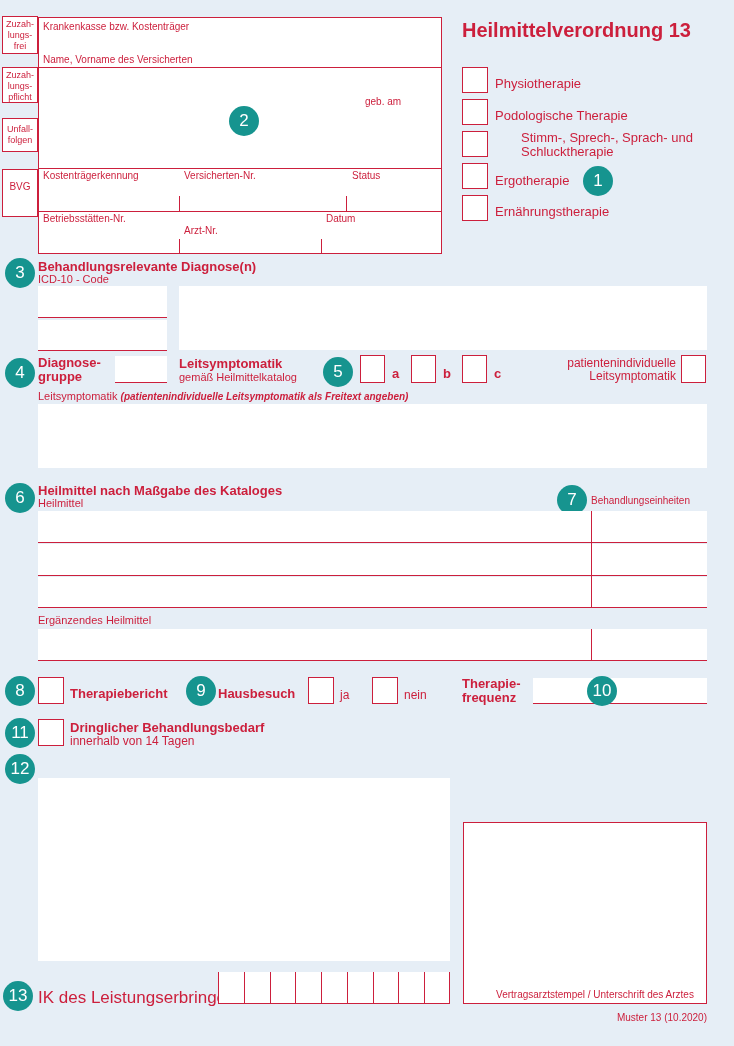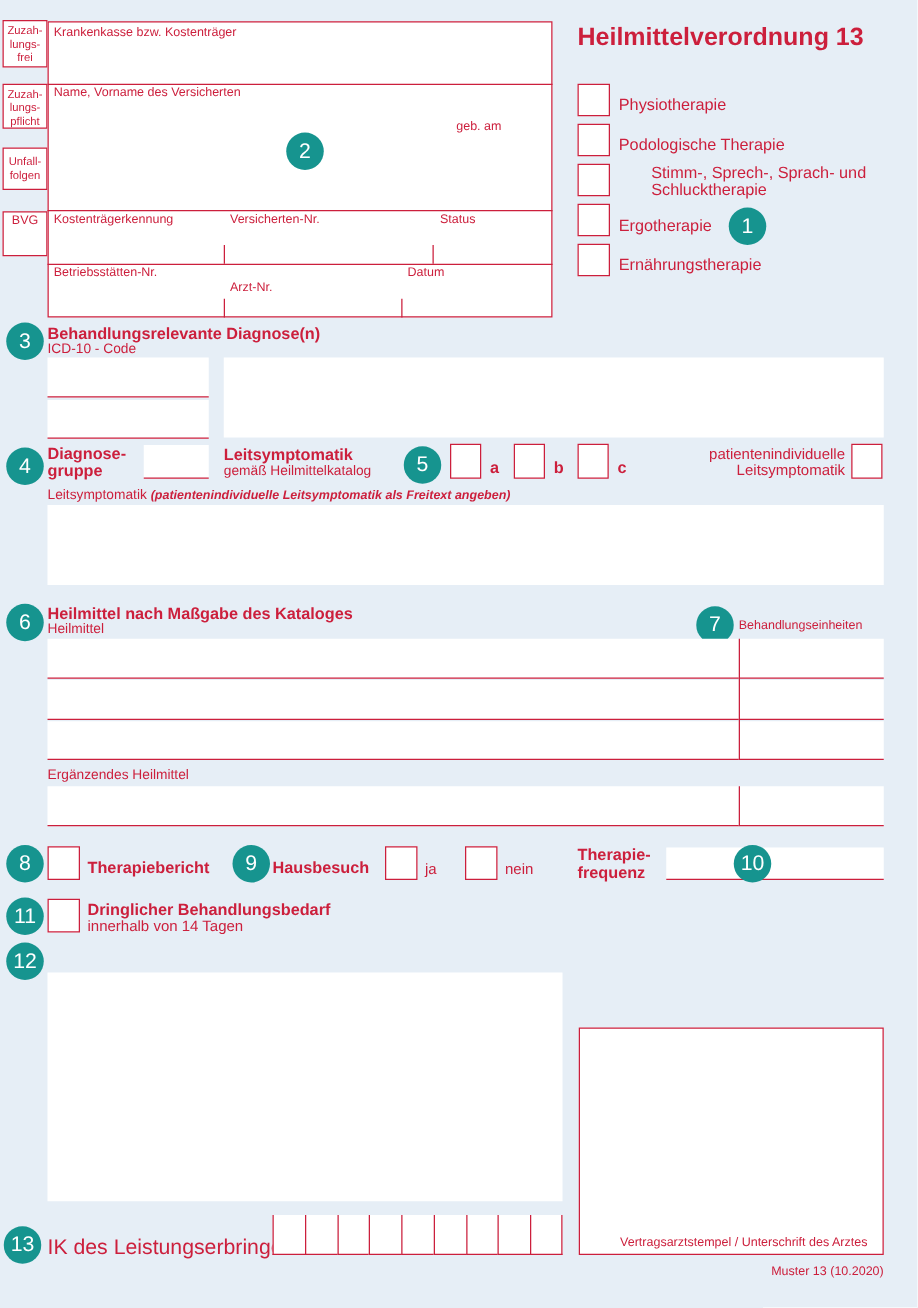--- a/index.html
+++ b/index.html
@@ -27,35 +27,35 @@
 <div class="page">
 
   <div class="sidebox" style="top:16px;height:38px;"><span style="white-space:pre-line;">Zuzah-
 lungs-
 frei</span></div>
   <div class="sidebox" style="top:67px;height:36px;"><span style="white-space:pre-line;">Zuzah-
 lungs-
 pflicht</span></div>
   <div class="sidebox" style="top:118px;height:34px;padding-top:5px;"><span style="white-space:pre-line;">Unfall-
 folgen</span></div>
-  <div class="sidebox" style="top:169px;height:36px;padding-top:1px;font-size:10px;"><span>BVG</span></div>
+  <div class="sidebox" style="top:169px;height:48px;padding-top:11px;font-size:10px;"><span>BVG</span></div>
 
   <div class="abs box" style="left:38px;top:17px;width:404px;height:237px;"></div>
   <div class="hline" style="left:38px;top:67px;width:404px;"></div>
   <div class="hline" style="left:38px;top:168px;width:404px;"></div>
   <div class="hline" style="left:38px;top:211px;width:404px;"></div>
   <div class="vline" style="left:179px;top:196px;height:15px;"></div>
   <div class="vline" style="left:346px;top:196px;height:15px;"></div>
   <div class="vline" style="left:179px;top:239px;height:15px;"></div>
   <div class="vline" style="left:321px;top:239px;height:15px;"></div>
 
   <div class="abs" style="left:39px;top:18px;width:402px;height:49px;"></div>
   <div class="lbl" style="left:43px;top:21px;">Krankenkasse bzw. Kostenträger</div>
   <div class="abs" style="left:39px;top:68px;width:402px;height:100px;"></div>
-  <div class="lbl" style="left:43px;top:69px;">Name, Vorname des Versicherten</div>
+  <div class="lbl" style="left:43px;top:54px;">Name, Vorname des Versicherten</div>
   <div class="lbl" style="left:365px;top:96px;">geb. am</div>
   <div class="abs" style="left:39px;top:169px;width:140px;height:42px;"></div>
   <div class="lbl" style="left:43px;top:170px;">Kostenträgerkennung</div>
   <div class="abs" style="left:180px;top:169px;width:166px;height:42px;"></div>
   <div class="lbl" style="left:184px;top:170px;">Versicherten-Nr.</div>
   <div class="abs" style="left:347px;top:169px;width:94px;height:42px;"></div>
   <div class="lbl" style="left:352px;top:170px;">Status</div>
   <div class="abs" style="left:39px;top:212px;width:140px;height:41px;"></div>
   <div class="lbl" style="left:43px;top:213px;">Betriebsstätten-Nr.</div>
   <div class="abs" style="left:180px;top:212px;width:141px;height:41px;"></div>

